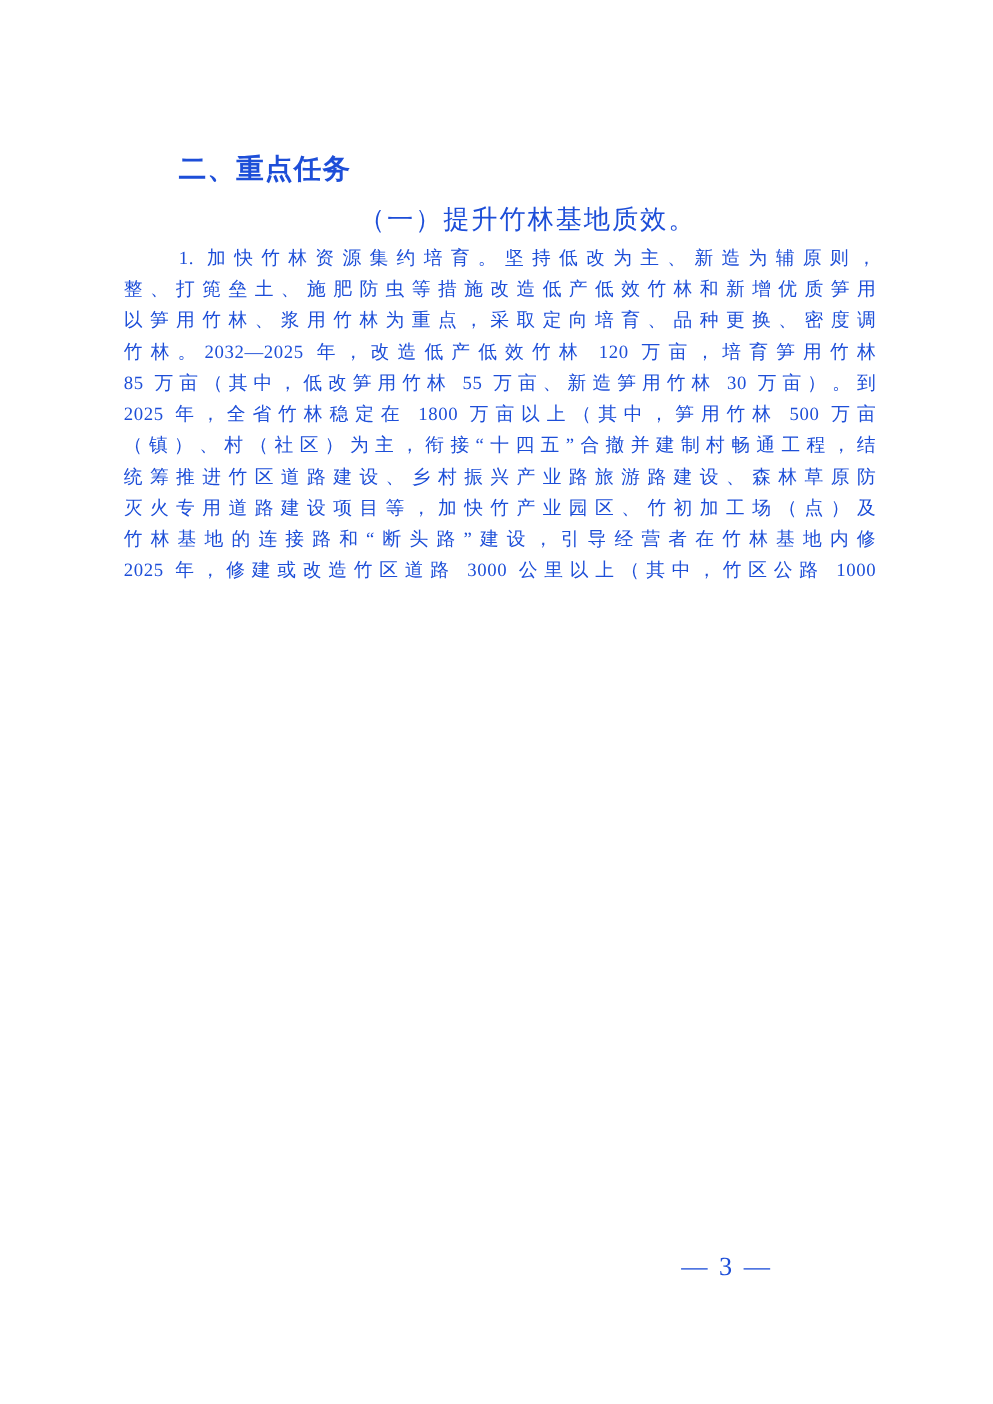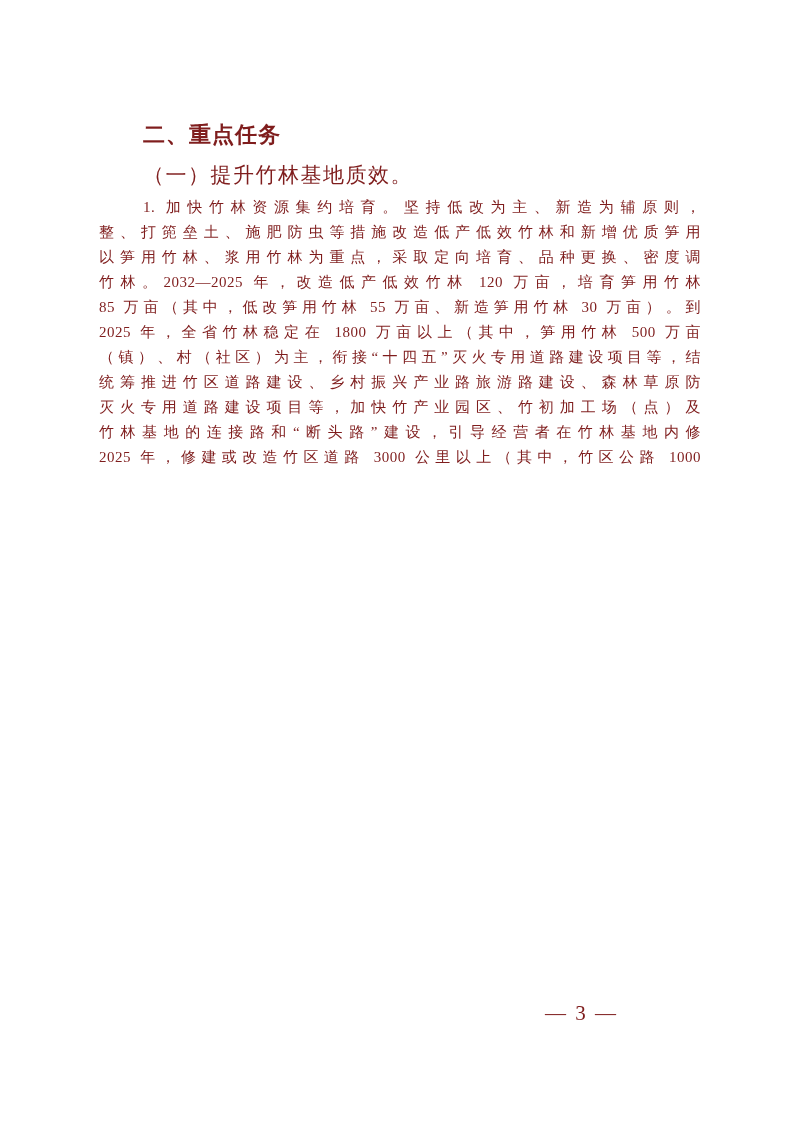--- a/index.html
+++ b/index.html
@@ -1,21 +1,21 @@
 <!DOCTYPE html>
 <html><head>
 <meta charset="utf-8">
 <style>
   html, body { margin: 0; padding: 0; background: #ffffff; }
   .page {
     position: relative;
     width: 722px;
     height: 1123px;
     background: #ffffff;
-    color: #7f1d1d;
+    color: #1d4ed8;
     font-family: "Liberation Serif", serif;
     overflow: hidden;
   }
   .content {
     position: absolute;
     left: 99px;
     top: 115px;
     width: 602px;
   }
   .sec-heading {
@@ -26,20 +26,21 @@
     line-height: 40px;
     text-indent: 44px;
     letter-spacing: 1px;
   }
   .sub-heading {
     margin: 0;
     font-size: 21px;
     line-height: 40px;
     text-indent: 44px;
     letter-spacing: 1.5px;
+    text-align: center;
   }
   .para { margin: 0; }
   .line {
     font-size: 15px;
     line-height: 25px;
     letter-spacing: 0.5px;
     text-align: justify;
     text-align-last: justify;
     text-justify: inter-character;
     white-space: normal;
@@ -68,21 +69,21 @@
     <div class="para">
       <div class="line first">1. 加快竹林资源集约培育。坚持低改为主、新造为辅原则，</div>
       <div class="line">整、打篼垒土、施肥防虫等措施改造低产低效竹林和新增优质笋用</div>
       <div class="line">以笋用竹林、浆用竹林为重点，采取定向培育、品种更换、密度调</div>
       <div class="line">竹林。2032—2025 年，改造低产低效竹林 120 万亩，培育笋用竹林</div>
       <div class="line">85 万亩（其中，低改笋用竹林 55 万亩、新造笋用竹林 30 万亩）。到</div>
       <div class="line">2025 年，全省竹林稳定在 1800 万亩以上（其中，笋用竹林 500 万亩</div>
     </div>
 
     <div class="para">
-      <div class="line">（镇）、村（社区）为主，衔接“十四五”灭火专用道路建设项目等，结</div>
+      <div class="line">（镇）、村（社区）为主，衔接“十四五”合撤并建制村畅通工程，结</div>
       <div class="line">统筹推进竹区道路建设、乡村振兴产业路旅游路建设、森林草原防</div>
       <div class="line">灭火专用道路建设项目等，加快竹产业园区、竹初加工场（点）及</div>
       <div class="line">竹林基地的连接路和“断头路”建设，引导经营者在竹林基地内修</div>
       <div class="line">2025 年，修建或改造竹区道路 3000 公里以上（其中，竹区公路 1000</div>
 
     </div>
 
   </div>
 
   <div class="footer">— 3 —</div>

